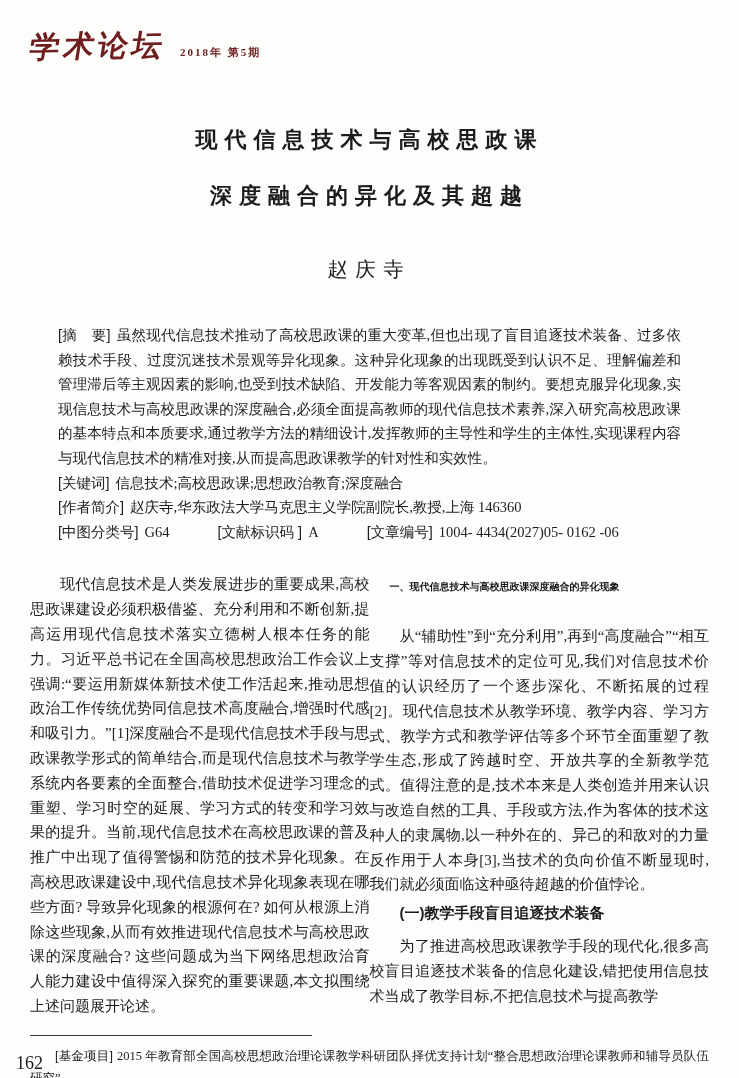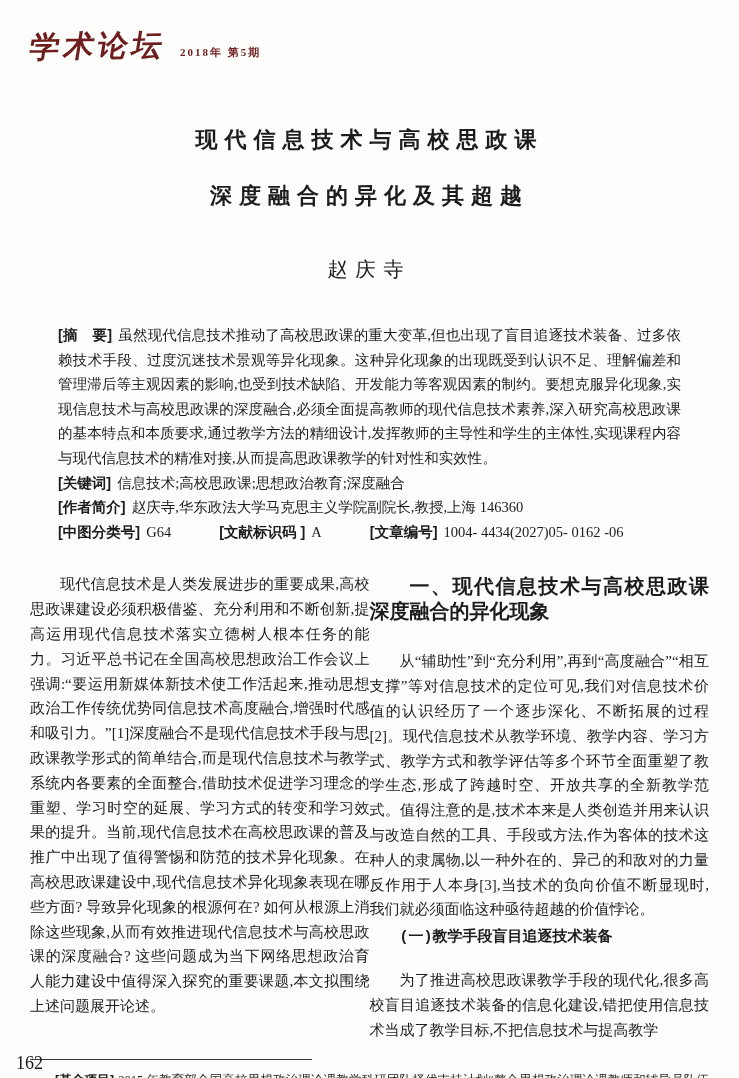--- a/index.html
+++ b/index.html
@@ -42,48 +42,48 @@
   
   .frontmatter{
     margin:40px 28px 0 28px;
     font-size:14.5px;
     line-height:24.6px;
     text-align:justify;
   }
   .frontmatter p{margin:0;}
   .fm-label{
     font-family:"Liberation Sans","DejaVu Sans",sans-serif;
-    font-weight:bold;
+    font-weight:normal;
     margin-right:6px;
     margin-top:37px;
   }
   .meta-row{display:flex;flex-wrap:nowrap;}
   .meta-item{white-space:nowrap;}
   .meta-item + .meta-item{margin-left:48px;}
   
   .columns{
     display:flex;
     margin-top:28px;
     font-size:15px;
     line-height:24.8px;
     text-align:justify;
   }
   .col{flex:1;min-width:0;}
   .body-para{margin:0;text-indent:2em;}
   .section-heading{
     margin:2px 0 25px 0;
     font-family:"Liberation Sans","DejaVu Sans",sans-serif;
     font-weight:bold;
-    font-size:20px;
+    font-size:10px;
     line-height:25px;
     text-indent:2em;
   }
   .subsection-heading{
-    margin:3px 0 18px 0;
-    font-family:Liberation Mono, monospace;
+    margin:3px 0 9px 0;
+    font-family:Liberation Sans, sans-serif;
     font-weight:bold;
     font-size:15px;
     line-height:25px;
     text-indent:2em;
   }
   
   .footnote-sep{
     width:282px;
     border:none;
     border-top:1.2px solid #3a3a3a;

